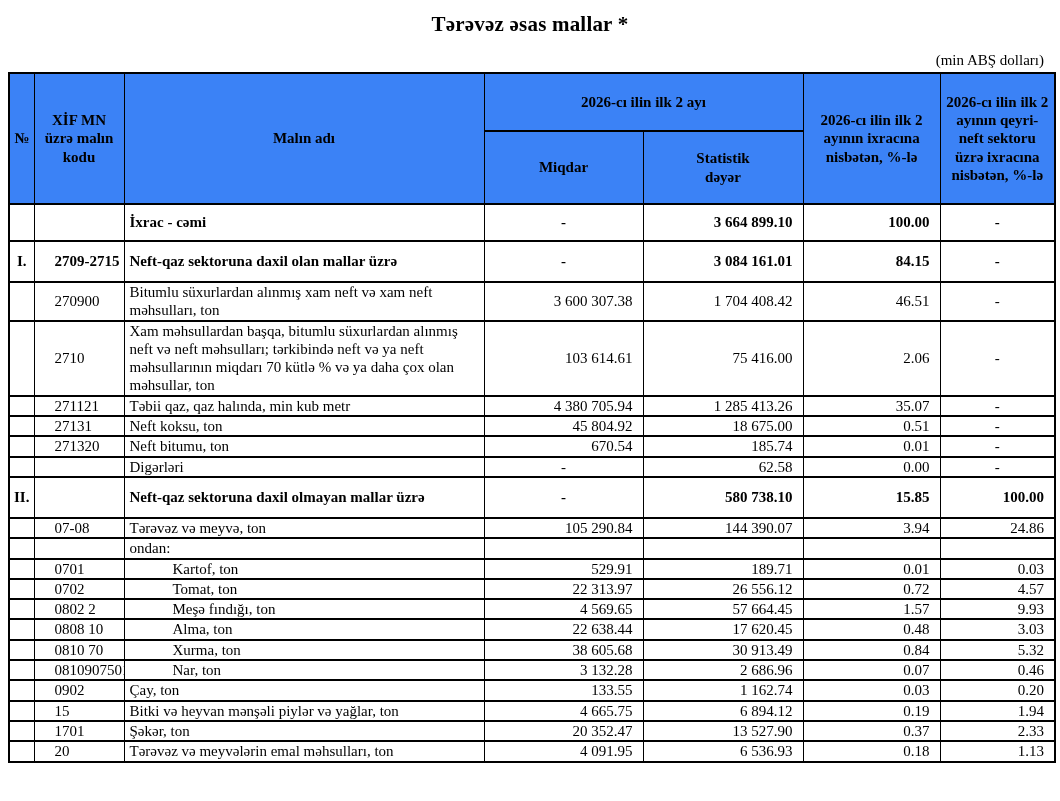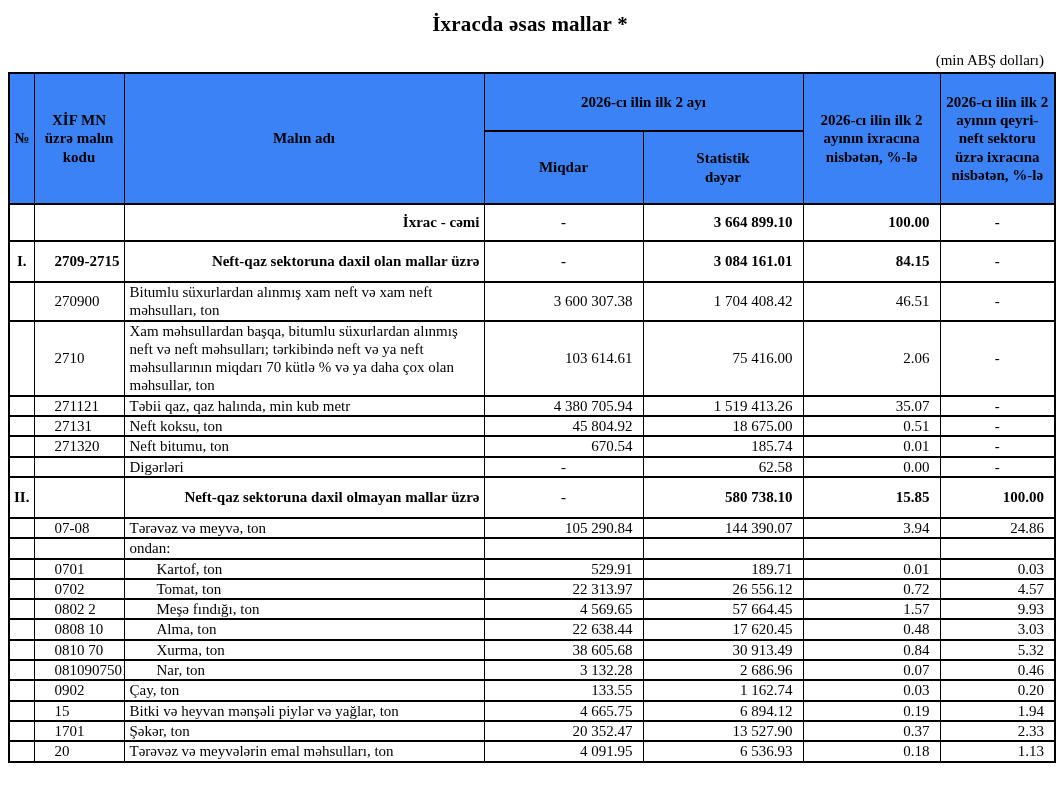--- a/index.html
+++ b/index.html
@@ -49,33 +49,33 @@
   }
   thead tr.h1 { height: 58px; }
   thead tr.h2 { height: 73px; }
   tbody tr { height: 16px; }
   tbody tr.total { height: 37px; }
   tbody tr.section { height: 41px; }
   tbody tr.total td, tbody tr.section td { font-weight: bold; }
   td.col-no { text-align: center; font-weight: bold; }
   td.col-code { text-align: left; padding-left: 20px; }
   td.col-name { text-align: left; padding-left: 5px; padding-right: 4px; }
-  td.col-name.c { text-align: right; }
-  td.col-name.indent-1 { padding-left: 32px; font-family: Liberation Serif, serif; }
+  td.col-name.c { text-align: left; }
+  td.col-name.indent-1 { padding-left: 48px; font-family: Liberation Serif, serif; }
   td.col-name.indent-2 { }
   td.col-qty, td.col-value, td.col-share, td.col-nonoil {
     text-align: right;
     padding-right: 10px;
   }
   td.dash { text-align: center; padding-right: 0; }
 </style>
 </head>
 <body>
 
-<div class="page-title">İxracda əsas mallar *</div>
+<div class="page-title">Tərəvəz əsas mallar *</div>
 <div class="unit-note">(min ABŞ dolları)</div>
 
 <table class="main">
   <colgroup>
     <col style="width:25px">
     <col style="width:90px">
     <col style="width:360px">
     <col style="width:159px">
     <col style="width:160px">
     <col style="width:137px">
@@ -131,21 +131,21 @@
         <td class="col-qty">103 614.61</td>
         <td class="col-value">75 416.00</td>
         <td class="col-share">2.06</td>
         <td class="col-nonoil dash">-</td>
       </tr>
       <tr>
         <td class="col-no"></td>
         <td class="col-code">271121</td>
         <td class="col-name">Təbii qaz, qaz halında, min kub metr</td>
         <td class="col-qty">4 380 705.94</td>
-        <td class="col-value">1 519 413.26</td>
+        <td class="col-value">1 285 413.26</td>
         <td class="col-share">35.07</td>
         <td class="col-nonoil dash">-</td>
       </tr>
       <tr>
         <td class="col-no"></td>
         <td class="col-code">27131</td>
         <td class="col-name">Neft koksu, ton</td>
         <td class="col-qty">45 804.92</td>
         <td class="col-value">18 675.00</td>
         <td class="col-share">0.51</td>

